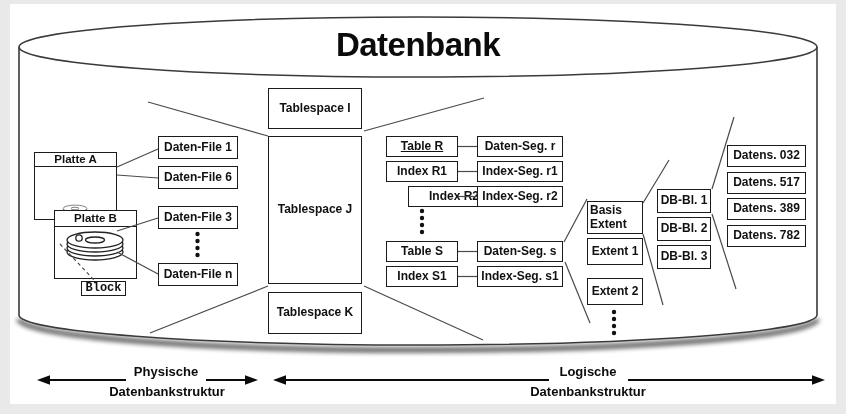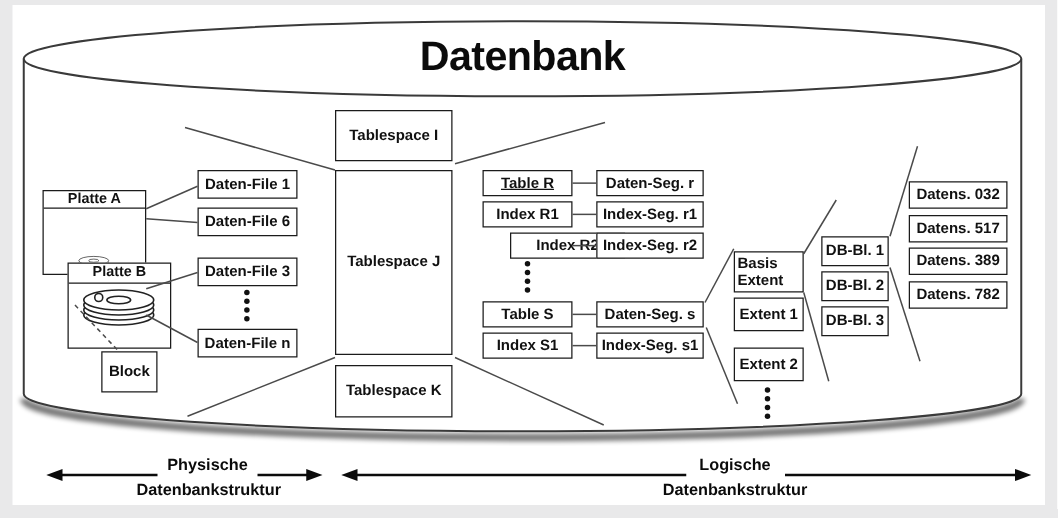--- a/index.html
+++ b/index.html
@@ -65,21 +65,21 @@
         <ellipse cx="40" cy="25" rx="28" ry="8"></ellipse>
           <ellipse cx="40" cy="21" rx="28" ry="8"></ellipse>
         <ellipse cx="40" cy="17" rx="28" ry="8"></ellipse>
           <ellipse cx="40" cy="13" rx="28" ry="8"></ellipse>
         <ellipse cx="40" cy="13" rx="9.5" ry="3"></ellipse>
         <circle cx="24" cy="11" r="3.2"></circle>
       </g>
     </svg>
   </div>
 
-  <div class="bx" style="left:81px;top:281px;width:45px;height:33px;">Block</div>
+  <div class="bx" style="left:81px;top:281px;width:45px;height:15px;font-family:Liberation Mono, monospace;">Block</div>
 
   <div class="bx" style="left:158px;top:136px;width:80px;height:23px;">Daten-File 1</div>
   <div class="bx" style="left:158px;top:166px;width:80px;height:23px;">Daten-File 6</div>
   <div class="bx" style="left:158px;top:206px;width:80px;height:23px;">Daten-File 3</div>
   <div class="bx" style="left:158px;top:263px;width:80px;height:23px;">Daten-File n</div>
 
   <div class="bx" style="left:268px;top:88px;width:94px;height:41px;">Tablespace I</div>
   <div class="bx" style="left:268px;top:136px;width:94px;height:148px;">Tablespace J</div>
   <div class="bx" style="left:268px;top:292px;width:94px;height:42px;">Tablespace K</div>
 

